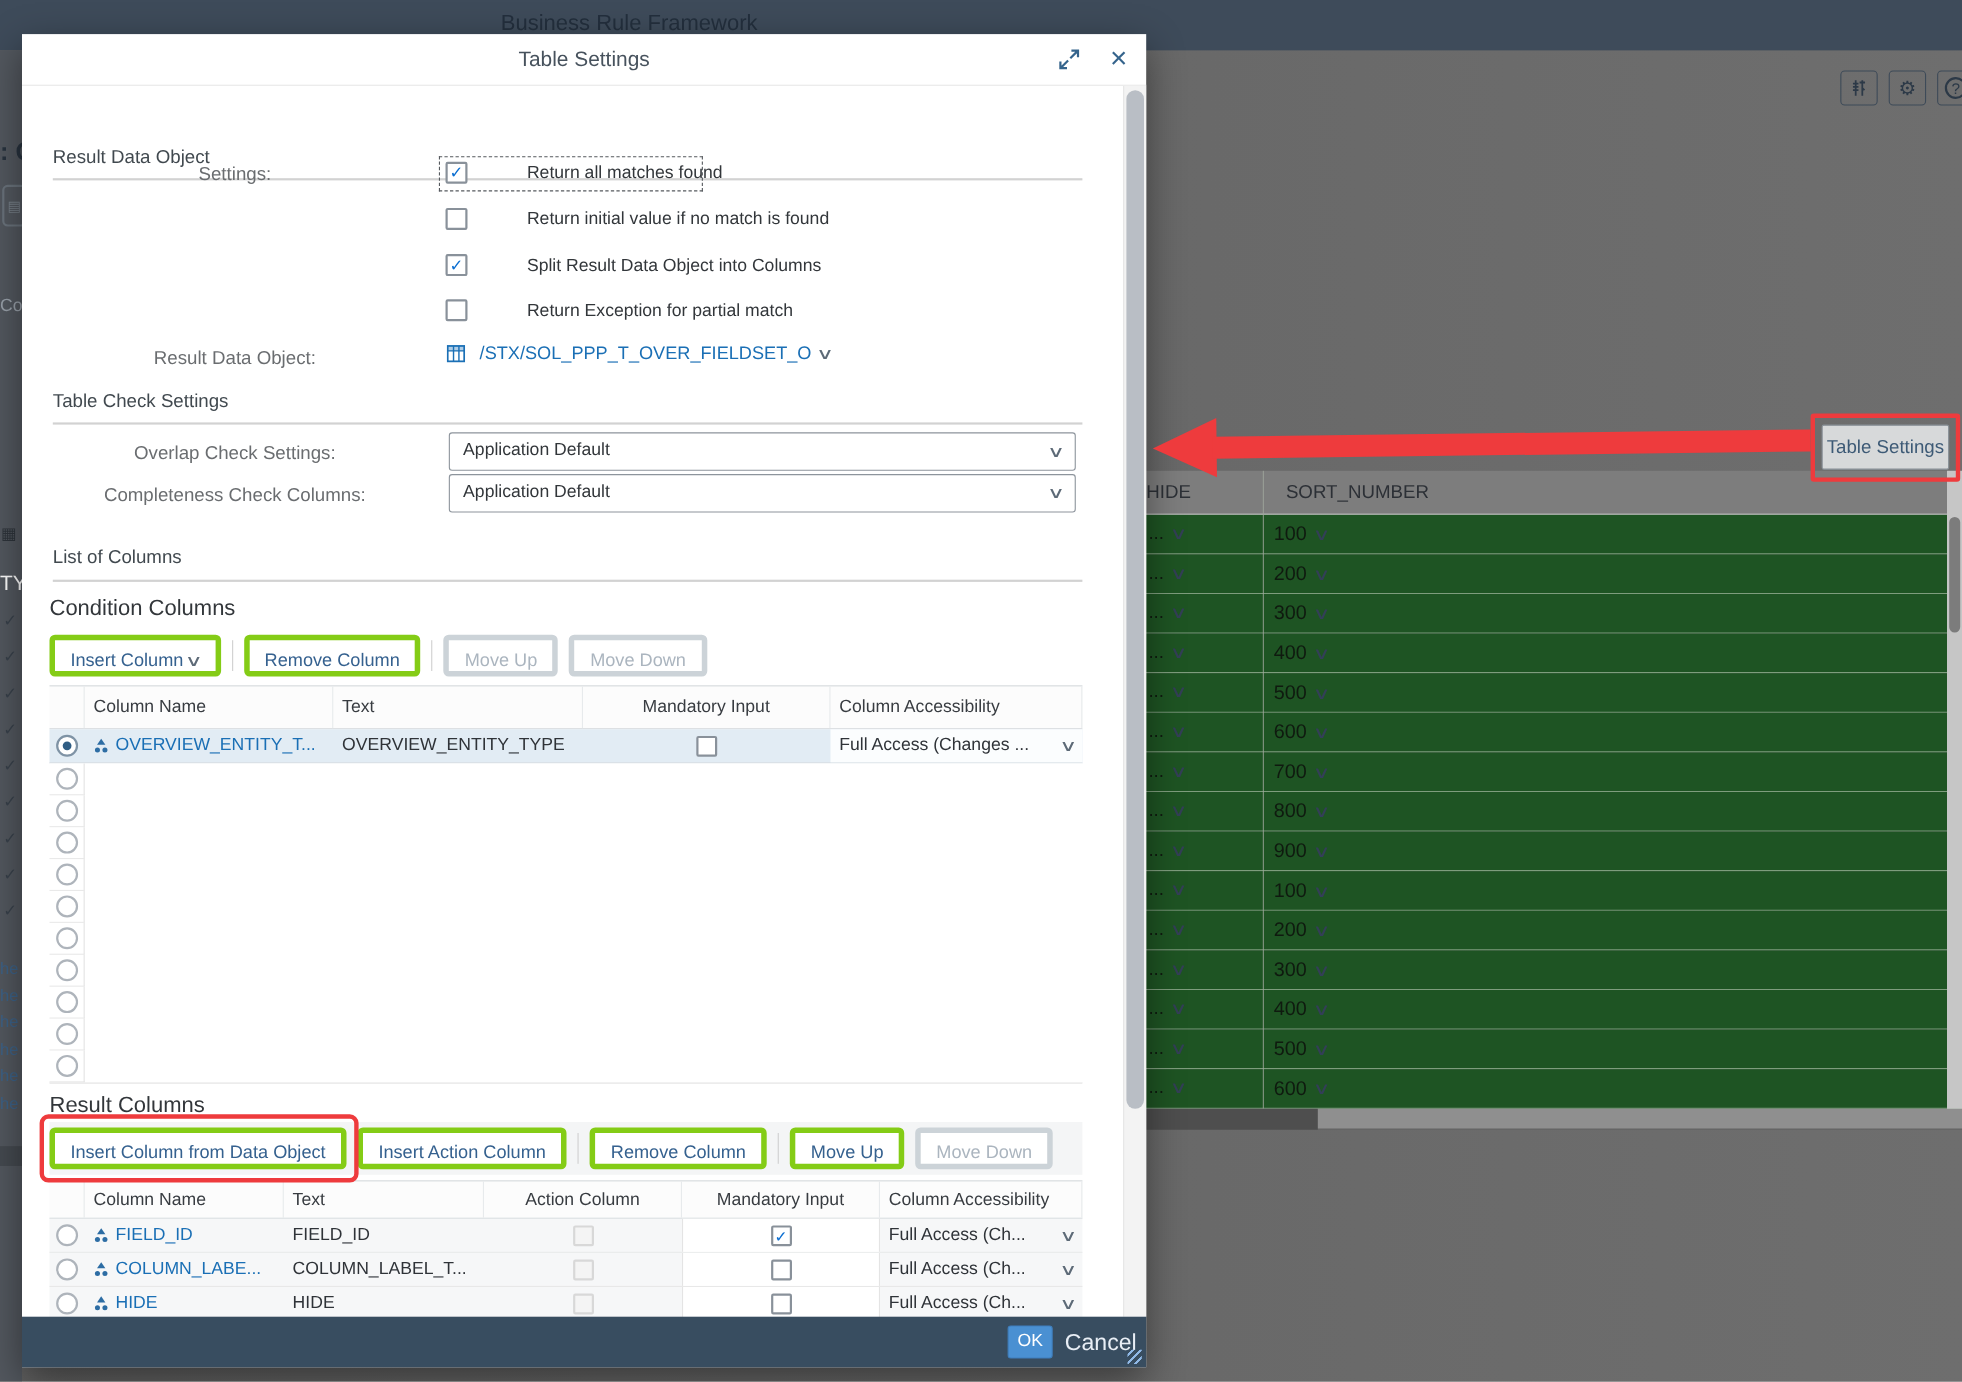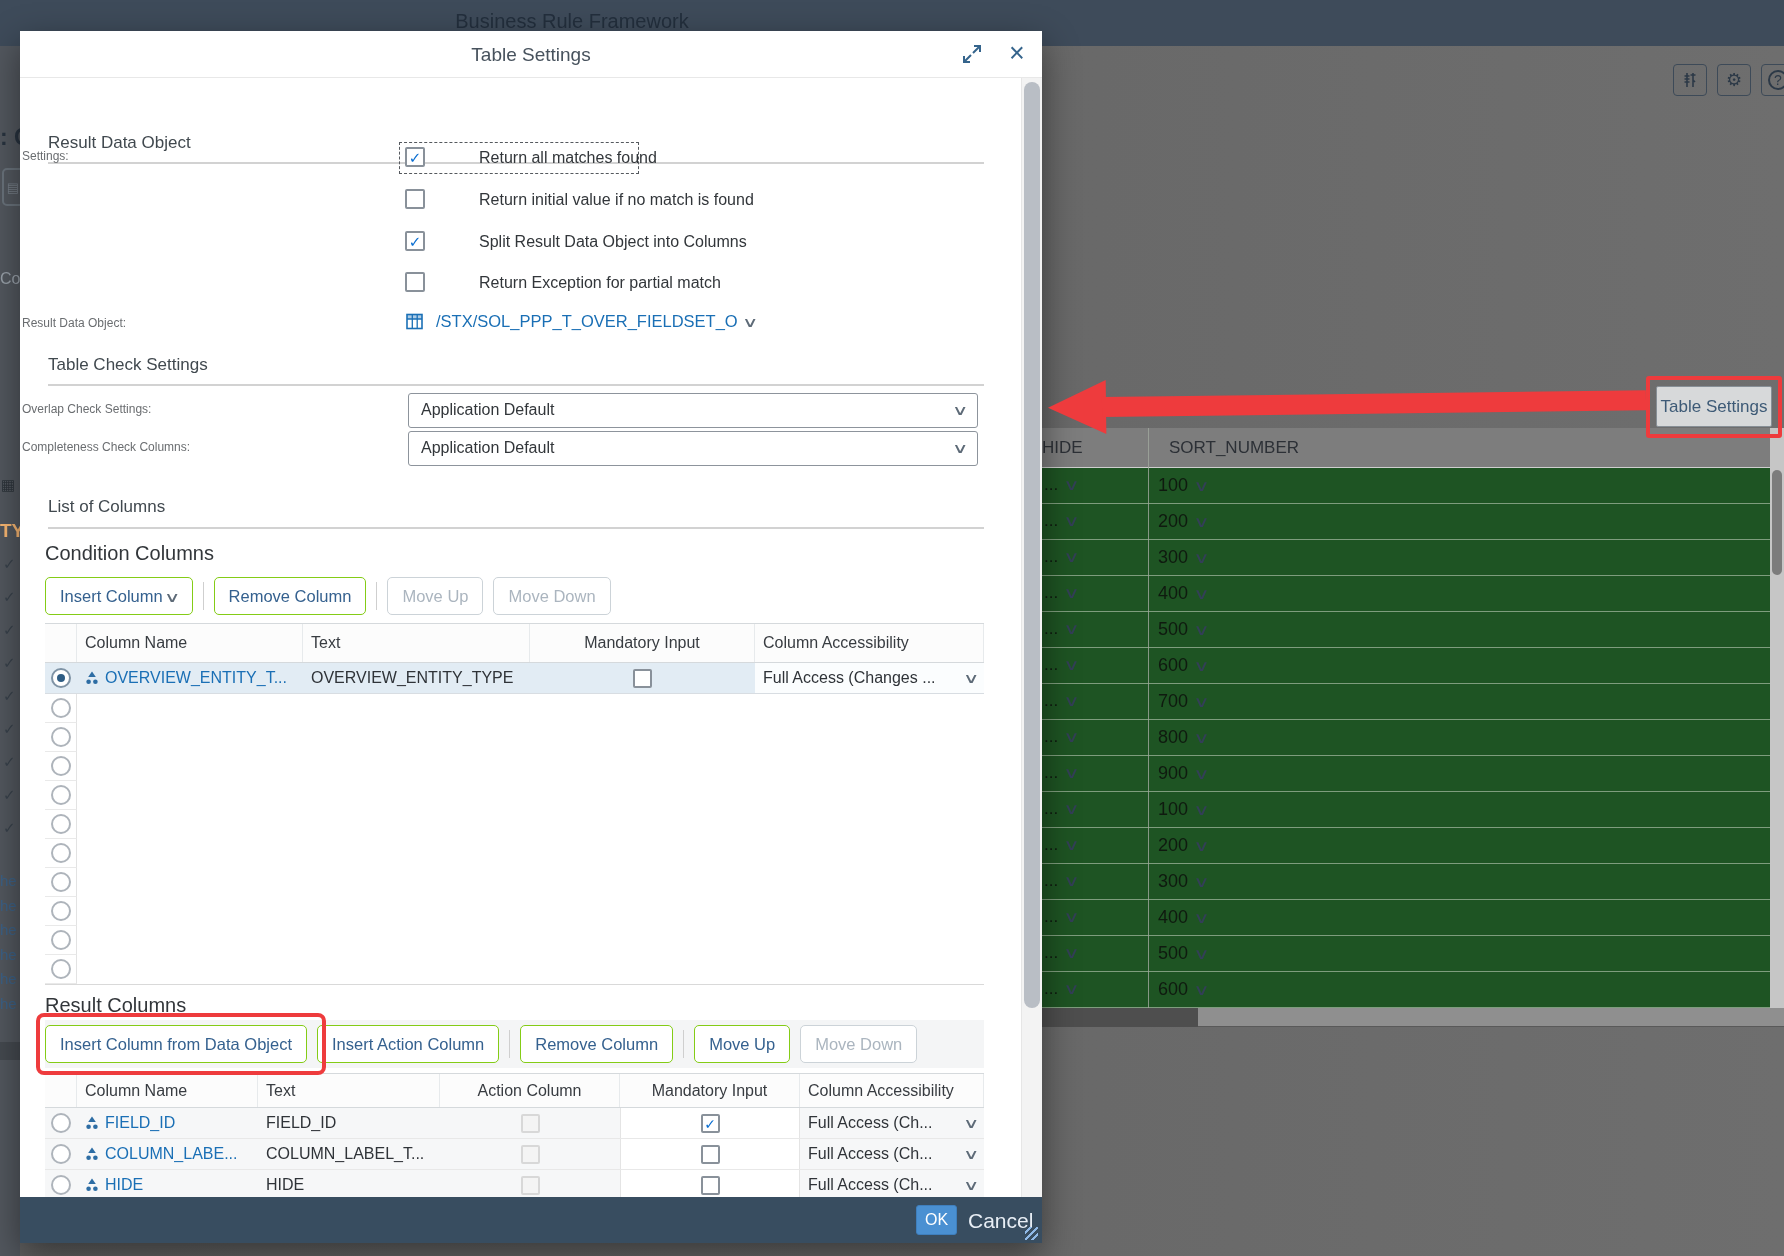--- a/index.html
+++ b/index.html
@@ -12,21 +12,21 @@
   .topbar-title { position:absolute; left:436px; top:10px; width:272px; text-align:center;
                   font-size:20px; color:#232f3d; }
   .content-bg { position:absolute; left:0; top:46px; width:1784px; height:1210px;
                 background:linear-gradient(90deg,#616161,#6e6e6e); }
   .left-sliver { position:absolute; left:0; top:46px; width:20px; height:1210px; background:#53585f; overflow:hidden; }
   .ls-big { position:absolute; left:0; top:78px; font-size:23px; font-weight:bold; color:#28333f; white-space:nowrap; }
   .ls-btn { position:absolute; left:2px; top:122px; width:22px; height:38px; border:2px solid #6a737c;
             border-radius:5px; color:#77808a; font-size:13px; text-align:center; line-height:36px; }
   .ls-co { position:absolute; left:0; top:224px; font-size:16px; color:#9aa2ab; white-space:nowrap; }
   .ls-icon { position:absolute; left:1px; top:430px; font-size:15px; color:#2e343b; }
-  .ls-ty { position:absolute; left:0; top:474px; font-size:19px; font-weight:bold; color:#fdba74; white-space:nowrap; }
+  .ls-ty { position:absolute; left:0; top:474px; font-size:19px; font-weight:normal; color:#ffffff; white-space:nowrap; }
   .ls-checks { position:absolute; left:3px; top:509px; }
   .ls-checks span { display:block; height:33px; font-size:15px; color:#39424c; }
   .ls-links { position:absolute; left:0; top:778px;margin-top:48px; }
   .ls-links span { display:block; height:24.5px; font-size:15px; color:#3c6288; white-space:nowrap; }
   .ls-darkband { position:absolute; left:0; top:996px; width:20px; height:18px; background:#454a50; }
 
   .top-icons { position:absolute; left:1673px; top:64px; display:flex; gap:10px; }
   .icon-btn { width:34px; height:32px; border:1px solid #3d4a58; border-radius:4px;
               display:flex; align-items:center; justify-content:center; color:#2c3947; font-size:18px; }
   .help-circ { width:20px; height:20px; border:2px solid #2c3947; border-radius:50%;
@@ -68,38 +68,38 @@
   .dlg-header { position:absolute; left:0; top:0; width:100%; height:47px; border-bottom:1px solid #e8e8e8; }
   .dlg-title { position:absolute; left:0; right:0; top:13px; text-align:center; font-size:19px; color:#47525d; }
   .dlg-expand { position:absolute; left:941px; top:12px; width:24px; height:24px; cursor:pointer; }
   .dlg-close { position:absolute; left:983px; top:6px; width:28px; height:32px; font-size:27px;
                color:#35648c; text-align:center; line-height:32px; cursor:pointer; }
 
   .sec-title { position:absolute; left:28px; font-size:17px; color:#41494f; }
   .sec-divider { position:absolute; left:28px; width:936px; height:2px; background:#d2d2d2; }
   .big-title { position:absolute; left:25px; font-size:20px; color:#32363a; }
 
-  .form-label { position:absolute; left:2px; width:363px; text-align:left; font-size:12px; color:#6a6d70; }
+  .form-label { position:absolute; left:12px; width:363px; text-align:center; font-size:17px; color:#6a6d70; }
   .cb { position:absolute; left:385px; width:20px; height:20px; border:2px solid #89919a;
         border-radius:2px; background:#fff; text-align:center; line-height:17px;
         font-size:15px; color:#0a6ed1; font-weight:bold; }
   .cb-label { position:absolute; left:415px; font-size:16px; color:#32363a; white-space:nowrap;margin-left:44px; }
   .focus-ring { position:absolute; left:379px; width:240px; height:32px; border:1px dashed #55595e; }
 
   .rdo-row { position:absolute; left:386px; top:281px; display:flex; align-items:center; gap:7px; }
   .rdo-link { font-size:16.5px; color:#1a6fb5; cursor:pointer; }
   .sel-chev { color:#5d6a77; font-size:14px; display:inline-block; transform:scaleX(1.6); }
 
   .select { position:absolute; left:388px; width:570px; height:35px; border:1px solid #8d949c;
             border-radius:3px; background:#fff; }
   .select .val { position:absolute; left:12px; top:7px; font-size:16px; color:#32363a; }
   .select .chev { position:absolute; right:12px; top:8px; }
 
   .tbar { position:absolute; left:25px; display:flex; align-items:center; }
-  .btn { height:38px; padding:0 14px; border:1px solid #84cc16; border-radius:5px; background:#fff;
+  .btn { height:38px; padding:0 14px; border:5px solid #84cc16; border-radius:5px; background:#fff;
          font-size:16.5px; color:#35618f; line-height:36px; white-space:nowrap; cursor:pointer; }
   .btn.disabled { color:#abb5bf; border-color:#ccd3d8; cursor:default; }
   .tsep { width:1px; height:28px; background:#cfcfcf; margin:0 10px; }
   .bgap { width:10px; }
 
   .table { position:absolute; left:25px; width:939px; border-bottom:1px solid #d9d9d9; }
   .trow { display:flex; width:100%; }
   .thead { height:40px; background:#fcfcfc; border-top:1px solid #d5d9dc; border-bottom:1px solid #d5d9dc; }
   .thead .cell { font-size:16px; color:#383c41; border-right:1px solid #e7eaec; }
   .cell { display:flex; align-items:center; padding:0 8px; overflow:hidden; white-space:nowrap; }

